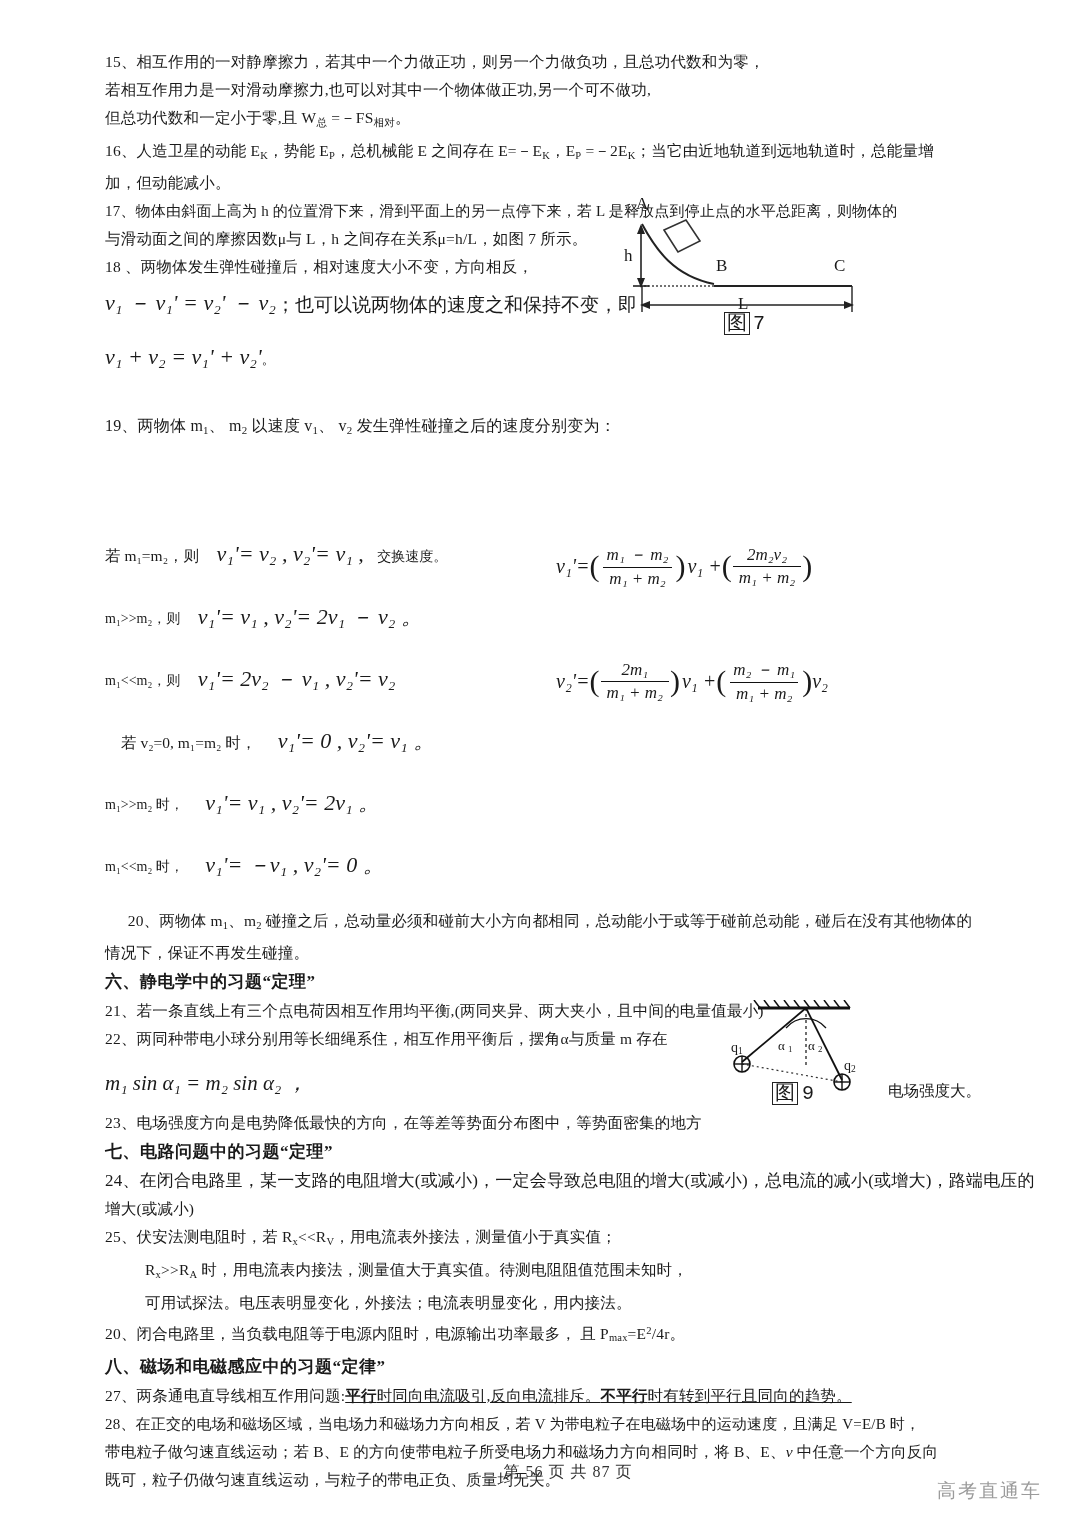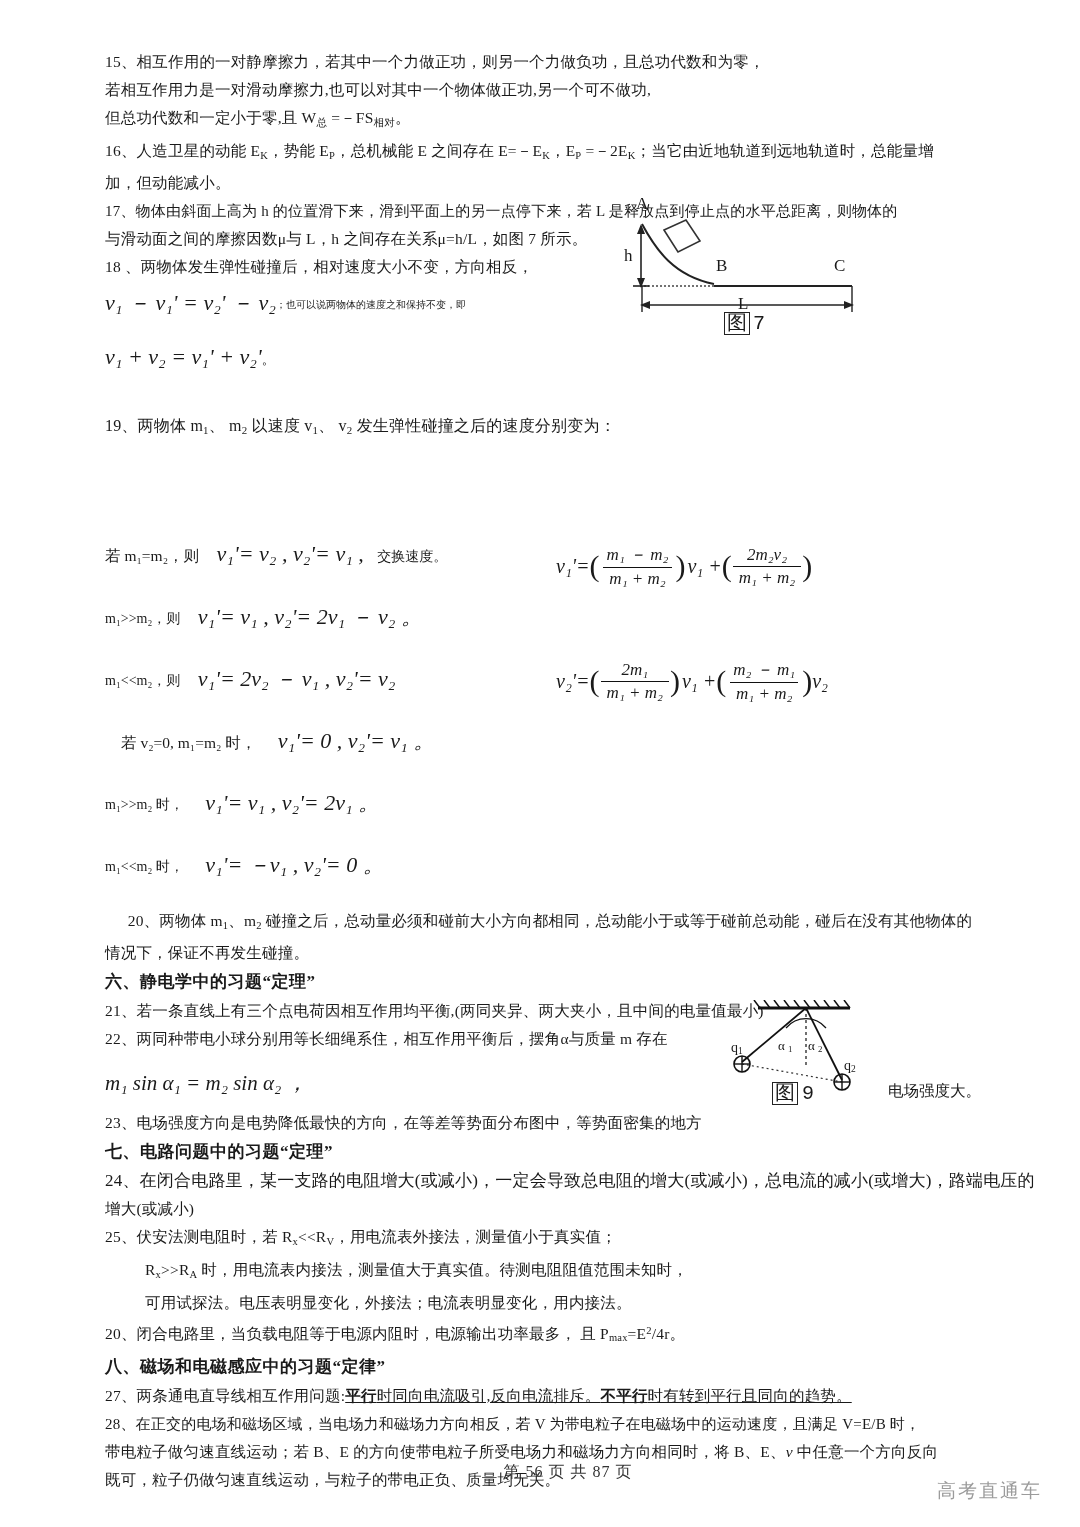--- a/index.html
+++ b/index.html
@@ -164,21 +164,21 @@
     <div class="line">
       <span>16、人造卫星的动能 E</span><sub>K</sub><span>，势能 E</span><sub>P</sub><span>，总机械能 E 之间存在 E=－E</span><sub>K</sub><span>，E</span><sub>P</sub><span> =－2E</span><sub>K</sub><span>；当它由近地轨道到远地轨道时，总能量增</span>
     </div>
     <div class="line">加，但动能减小。</div>
 
     <div class="line" style="font-size:15px;">17、物体由斜面上高为 h 的位置滑下来，滑到平面上的另一点停下来，若  L 是释放点到停止点的水平总距离，则物体的</div>
     <div class="line">与滑动面之间的摩擦因数μ与 L，h 之间存在关系μ=h/L，如图 7 所示。</div>
 
     <div class="line">18 、两物体发生弹性碰撞后，相对速度大小不变，方向相反，</div>
     <div class="mathline" style="margin-top:4px;">
-      <span>v₁ － v₁' = v₂' － v₂</span><span class="cond" style="font-size:10px;">；也可以说两物体的速度之和保持不变，即</span>
+      <span>v₁ － v₁' = v₂' － v₂</span><span class="cond" style="font-size:19px;">；也可以说两物体的速度之和保持不变，即</span>
     </div>
     <div class="mathline" style="margin-top:16px;">
       <span>v₁ + v₂ = v₁' + v₂'</span><span class="small-note">。</span>
     </div>
 
     <div class="line" style="margin-top:34px;font-size:16px;">
       <span>19、两物体 m</span><sub>1</sub><span>、 m</span><sub>2</sub><span> 以速度 v</span><sub>1</sub><span>、 v</span><sub>2</sub><span> 发生弹性碰撞之后的速度分别变为：</span>
     </div>
 
     <div style="height:92px;"></div>

